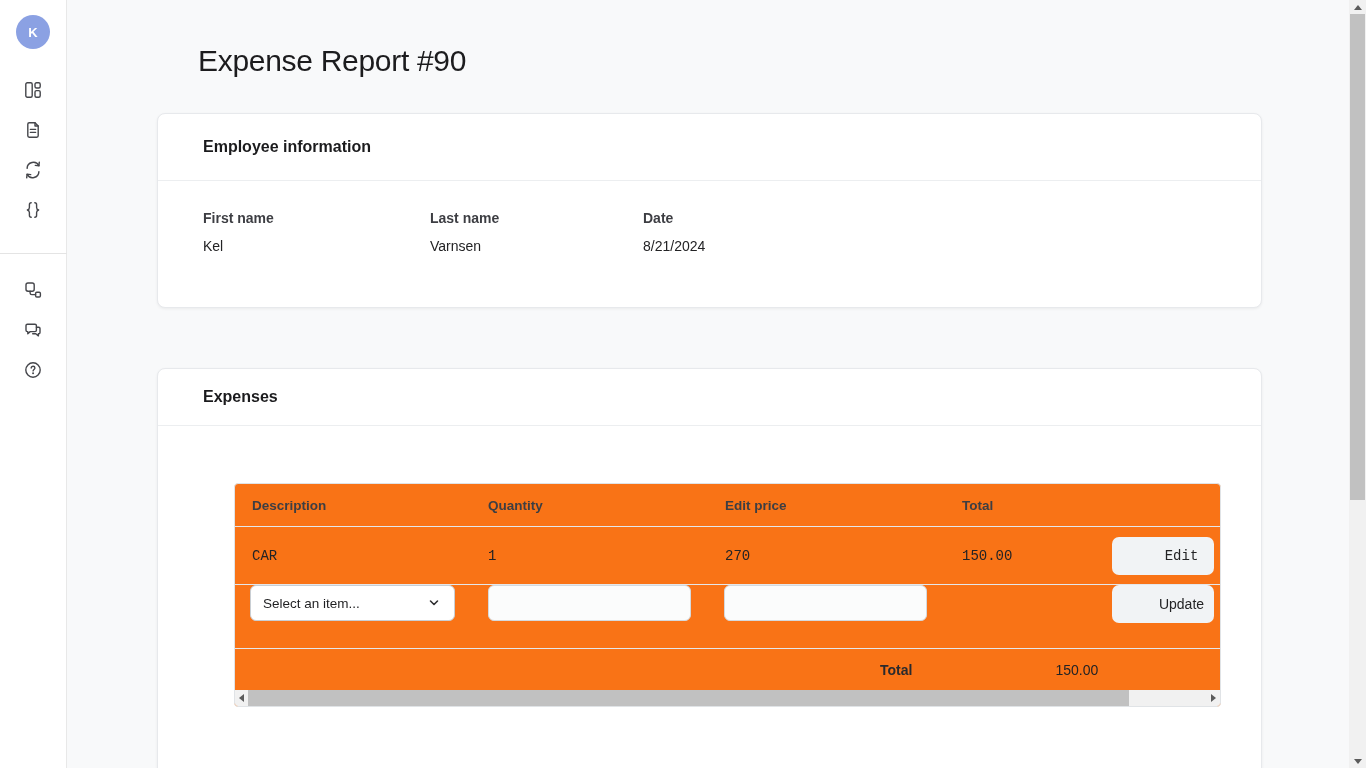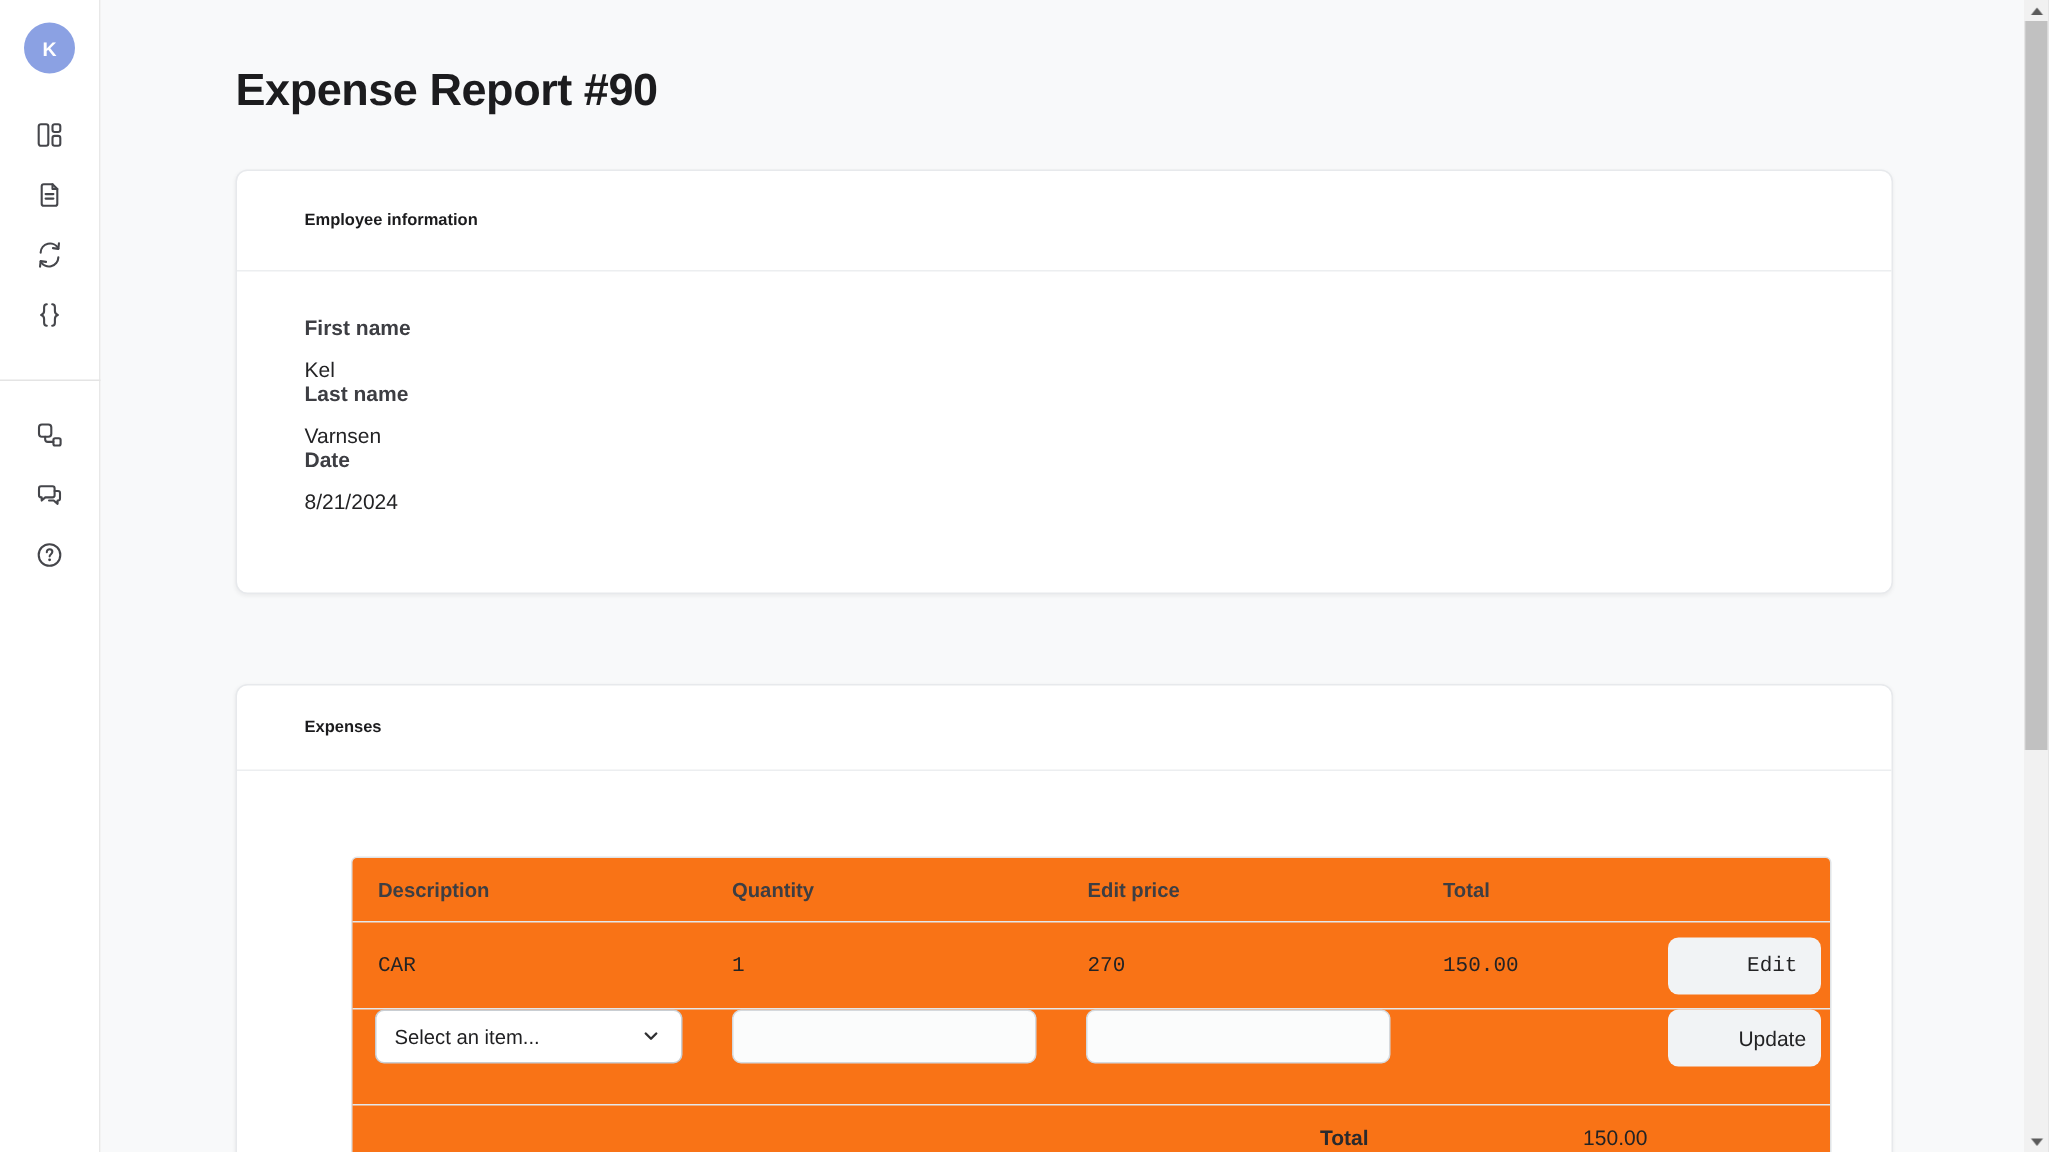--- a/index.html
+++ b/index.html
@@ -26,32 +26,32 @@
   .icon-btn {
     width:20px; height:20px; margin-bottom:20px; cursor:pointer;
     display:flex; align-items:center; justify-content:center;
   }
   .icon-btn svg { stroke:#45464b; fill:none; stroke-width:1.4;
     stroke-linecap:round; stroke-linejoin:round; }
   .side-divider { width:67px; height:0; border-top:1px solid #e4e4e4; margin-top:13px; }
 
   
   .main { margin-left:68px; margin-right:17px; padding:0 87px 0 89px; }
-  h1.page-title { margin-top:44px; font-size:30px; font-weight:700; color:#1c1c1e; letter-spacing:-0.3px; }
+  h1.page-title { margin-top:44px; font-size:30px; font-weight:400; color:#1c1c1e; letter-spacing:-0.3px;margin-left:41px; }
 
   .card {
     background:#ffffff; border:1px solid #e7e9ec; border-radius:8px;
     box-shadow:0 1px 3px rgba(0,0,0,0.06);
   }
   .card-header { display:flex; align-items:center; padding:0 45px; border-bottom:1px solid #eceef0; }
-  .card-header h2 { font-size:11px; font-weight:700; color:#1b1b1d; }
+  .card-header h2 { font-size:16px; font-weight:700; color:#1b1b1d; }
 
   .employee-card { margin-top:35px; }
   .employee-card .card-header { height:67px; }
-  .employee-card .card-body { padding:29px 45px 53px 45px; display:flex;flex-direction:column; }
+  .employee-card .card-body { padding:29px 45px 53px 45px; display:flex; }
   .field-col1 { width:227px; } .field-col2 { width:213px; } .field-col3 { flex:1; }
   .f-label { font-size:14px; font-weight:600; color:#3d3e43; margin-bottom:12px; }
   .f-value { font-size:14px; color:#232325; }
 
   .expenses-card { margin-top:60px; min-height:390px; }
   .expenses-card .card-header { height:57px; }
   .expenses-card .card-body { padding:57px 40px 160px 47px; }
 
   
   .etable { border:1px solid #e0e3e6; border-radius:4px; background:#f97316;margin-left:29px; }

